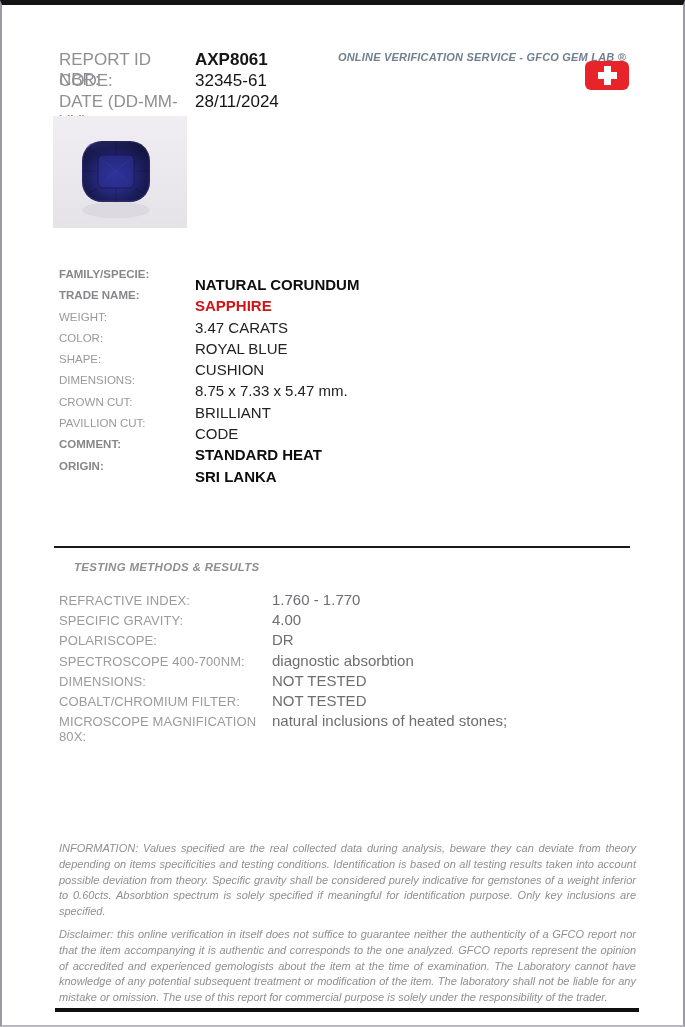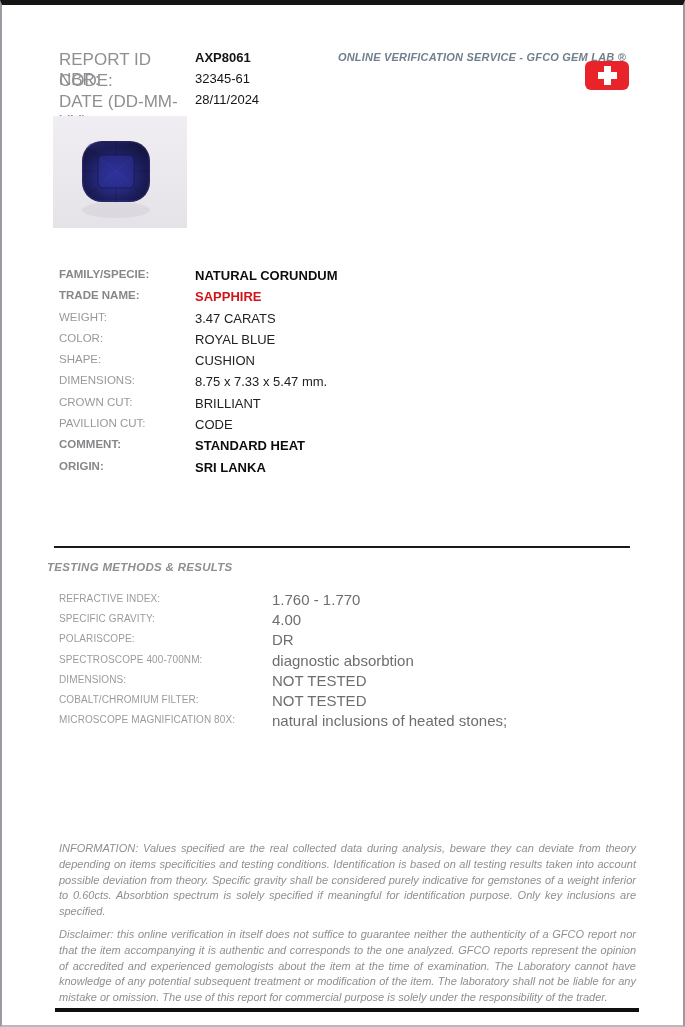--- a/index.html
+++ b/index.html
@@ -19,21 +19,21 @@
 
   
   .service-title {
     position:absolute; top:26px; right:57px;
     font-size:11px; font-weight:bold; font-style:italic;
     color:#71808f; letter-spacing:.2px;margin-top:20px;
   }
   .hdr-rows { position:absolute; top:45px; left:57px; width:340px; }
   .hdr-row { display:flex; height:21px; align-items:flex-start; }
   .hdr-label { flex:0 0 136px; font-size:17px; color:#8f8f93; }
-  .hdr-value { font-size:13px; color:#151515; }
+  .hdr-value { font-size:17px; color:#151515; }
   .hdr-row.first .hdr-value { font-weight:bold; }
 
   .swiss-flag {
     position:absolute; top:56px; left:583px;
     width:44px; height:29px; border-radius:6px;
     background:#e8232a;
   }
   .swiss-flag .bar { position:absolute; background:#ffffff; }
   .swiss-flag .v { left:18.5px; top:5px;  width:7px;  height:19px; }
   .swiss-flag .h { left:12.5px; top:11px; width:19px; height:7px;  }
@@ -42,38 +42,38 @@
   .gem-photo {
     position:absolute; top:111px; left:51px;
     width:134px; height:112px;
     background:linear-gradient(180deg,#f0eef2 0%,#eae8ed 55%,#e5e3e8 100%);
   }
 
   
   .id-rows { position:absolute; top:263px; left:57px; width:420px; }
   .id-row { display:flex; height:21.3px; align-items:flex-start; }
   .id-label { flex:0 0 136px; font-size:11.5px; color:#99999d; }
-  .id-value { font-size:13px; color:#222; }
+  .id-value { font-size:15px; color:#222;margin-top:8px; }
   .id-row.strong .id-label { font-weight:bold; color:#87878b; }
   .id-row.strong .id-value { font-weight:bold; color:#0d0d0d; }
   .id-row.red .id-value { color:#d11418; }
 
   
   .divider {
     position:absolute; top:541px; left:52px;
     width:576px; height:2px; background:#1a1a1a;
   }
   .section-title {
-    position:absolute; top:556px; left:45px;
+    position:absolute; top:556px; left:72px;
     font-size:11.5px; font-weight:bold; font-style:italic;
     color:#8f8f93; letter-spacing:.3px;
   }
   .test-rows { position:absolute; top:586px; left:57px; width:560px; }
   .test-row { display:flex; height:20.2px; align-items:flex-start; }
-  .test-label { flex:0 0 213px; font-size:10px; color:#9b9b9f; padding-top:2px; letter-spacing:.1px; }
+  .test-label { flex:0 0 213px; font-size:13px; color:#9b9b9f; padding-top:2px; letter-spacing:.1px; }
   .test-value { font-size:15px; color:#6e6e72; }
 
   
   .para {
     position:absolute; left:57px; width:577px;
     font-size:11px; font-style:italic; color:#8f8f93;
     line-height:15.8px; text-align:justify;
   }
   .para.info { top:836px; }
   .para.disc { top:922px; }

